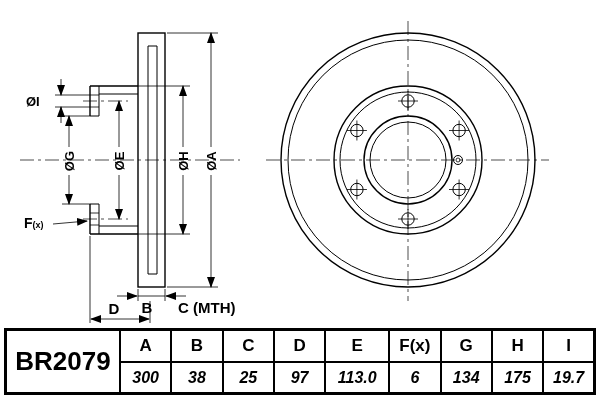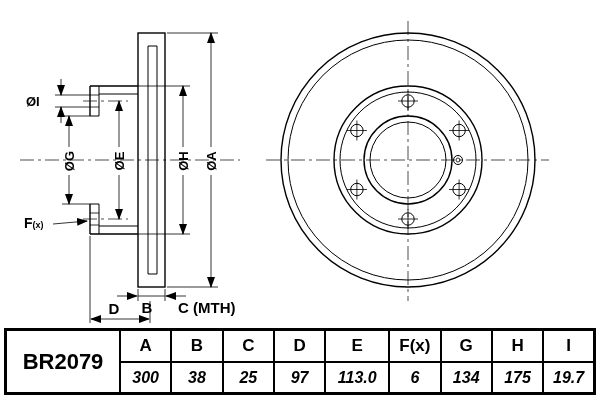--- a/index.html
+++ b/index.html
@@ -9,21 +9,21 @@
   svg text{fill:#000;font-family:"Liberation Sans",sans-serif;font-weight:bold;}
   .part{stroke:#000;stroke-width:1.4;fill:none;}
   .med{stroke:#000;stroke-width:1;fill:none;}
   .thin{stroke:#000;stroke-width:0.8;fill:none;}
   .cl{stroke:#000;stroke-width:0.7;fill:none;stroke-dasharray:14 4 3 4;}
   .dim{stroke:#000;stroke-width:0.8;fill:none;}
   table.spec{border-collapse:collapse;table-layout:fixed;width:592px;margin:0 auto;
     border:3px solid #000;}
   table.spec td, table.spec th{border:2px solid #000;text-align:center;vertical-align:middle;
     padding:0;color:#000;}
-  td.pn{width:112px;font-size:22px;font-weight:bold;}
+  td.pn{width:112px;font-size:26px;font-weight:bold;}
   th.hdr{font-size:17px;font-weight:bold;height:30px;}
   td.val{font-size:16px;font-weight:bold;height:29px;font-style:italic;}
 </style>
 </head>
 <body>
 
 <div id="stage">
 
   <svg width="600" height="328" viewBox="0 0 600 328">
     <defs>

